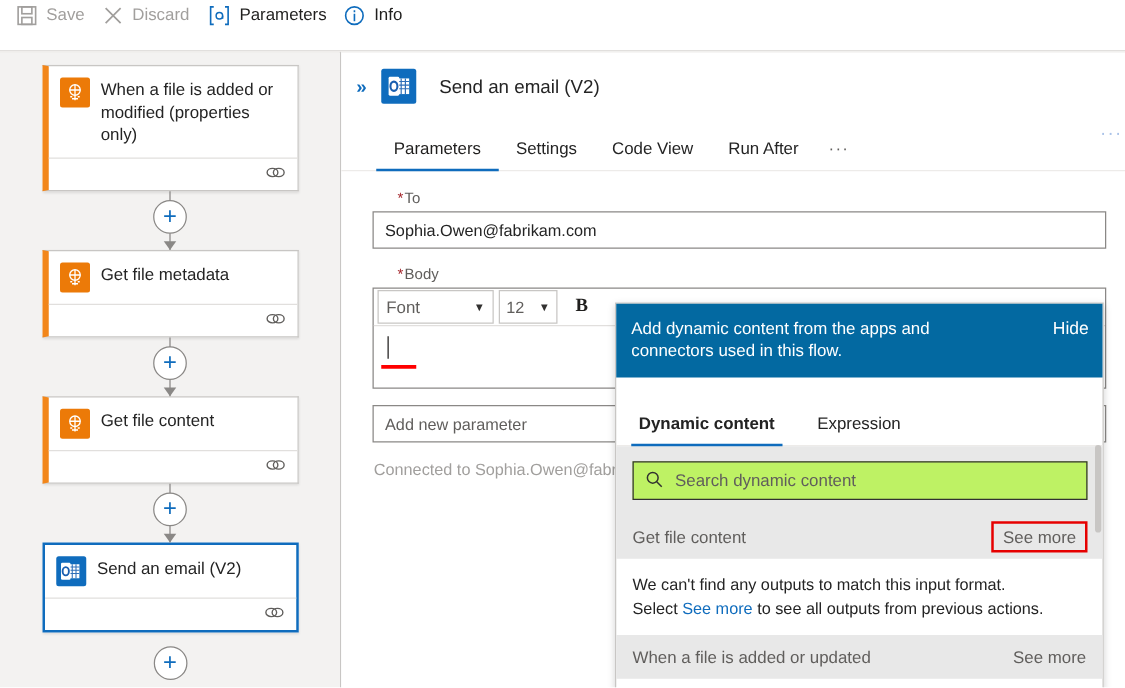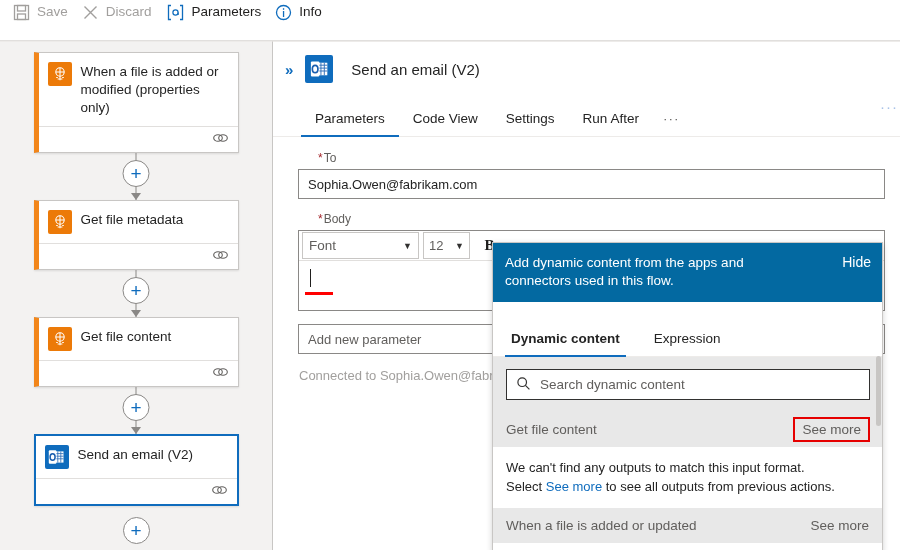--- a/index.html
+++ b/index.html
@@ -104,21 +104,21 @@
     height:30px;border:1px solid #8a8886;background:#fff;
     display:flex;align-items:center;padding:0 9px;
     font-size:13px;color:#242424;box-sizing:border-box;
   }
   .fgroup{margin-bottom:13px;}
 
   .rt-wrap{border:1px solid #8a8886;background:#fff;}
   .rt-toolbar{display:flex;align-items:center;border-bottom:1px solid #e1dfdd;height:29px;}
   .rt-font{
     display:flex;align-items:center;justify-content:space-between;
-    width:117px;height:27px;border:1px solid #c8c6c4;margin:1px 0 1px 3px;
+    width:93px;height:27px;border:1px solid #c8c6c4;margin:1px 0 1px 3px;
     padding:0 6px;font-size:13.5px;color:#605e5c;box-sizing:border-box;cursor:pointer;
   }
   .rt-size{
     display:flex;align-items:center;justify-content:space-between;
     width:47px;height:27px;border:1px solid #c8c6c4;margin:1px 0 1px 4px;
     padding:0 5px;font-size:13px;color:#605e5c;box-sizing:border-box;cursor:pointer;
   }
   .caret{font-size:9px;color:#323130;}
   .rt-bold{
     width:29px;height:27px;margin:1px 0 1px 4px;border:1px solid transparent;
@@ -150,21 +150,21 @@
   .fly-head-text{font-size:13.5px;line-height:18px;max-width:300px;}
   .fly-hide{font-size:14px;color:#fff;cursor:pointer;white-space:nowrap;padding-top:0px;}
   .fly-tabs{display:flex;padding-left:12px;border-bottom:1px solid #edebe9;}
   .fly-tab{
     padding:28px 6px 9px;margin-right:22px;font-size:13.5px;color:#242424;cursor:pointer;
     border-bottom:2px solid transparent;position:relative;top:1px;
   }
   .fly-tab.active{font-weight:bold;border-bottom:2px solid #0f6cbd;}
   .fly-search-wrap{background:#e8e8e8;padding:12px 12px 12px 13px;}
   .fly-search{
-    height:31px;background:#ffffff;border:1px solid #323130;
+    height:31px;background:#bef264;border:1px solid #323130;
     display:flex;align-items:center;gap:9px;padding:0 9px;box-sizing:border-box;cursor:text;
   }
   .fly-search span{font-size:13.5px;color:#605e5c;}
   .fly-row{
     background:#e8e8e8;display:flex;align-items:center;justify-content:space-between;
     padding:10px 13px 10px 13px;font-size:13.5px;color:#605e5c;
   }
   .fly-row .seemore{color:#605e5c;cursor:pointer;}
   .fly-row .seemore.boxed{
     border:2px solid #e60000;padding:3px 7px;margin:-5px -1px -5px 0;
@@ -344,22 +344,22 @@
             <ellipse cx="4.6" cy="8" rx="2.5" ry="3.3" fill="none" stroke="#1a5fb0" stroke-width="1.5"></ellipse>
           </svg>
       </span>
       <span class="pane-title">Send an email (V2)</span>
     </div>
 
     <div class="pane-ellipsis">···</div>
 
     <div class="tabs">
       <div class="tab active">Parameters</div>
+      <div class="tab">Settings</div>
       <div class="tab">Code View</div>
-      <div class="tab">Settings</div>
       <div class="tab">Run After</div>
       <div class="tab dots">···</div>
     </div>
 
     <div class="form">
 
       <div class="fgroup">
         <div class="flabel">
           <span class="req">*</span><span>To</span>
         </div>

